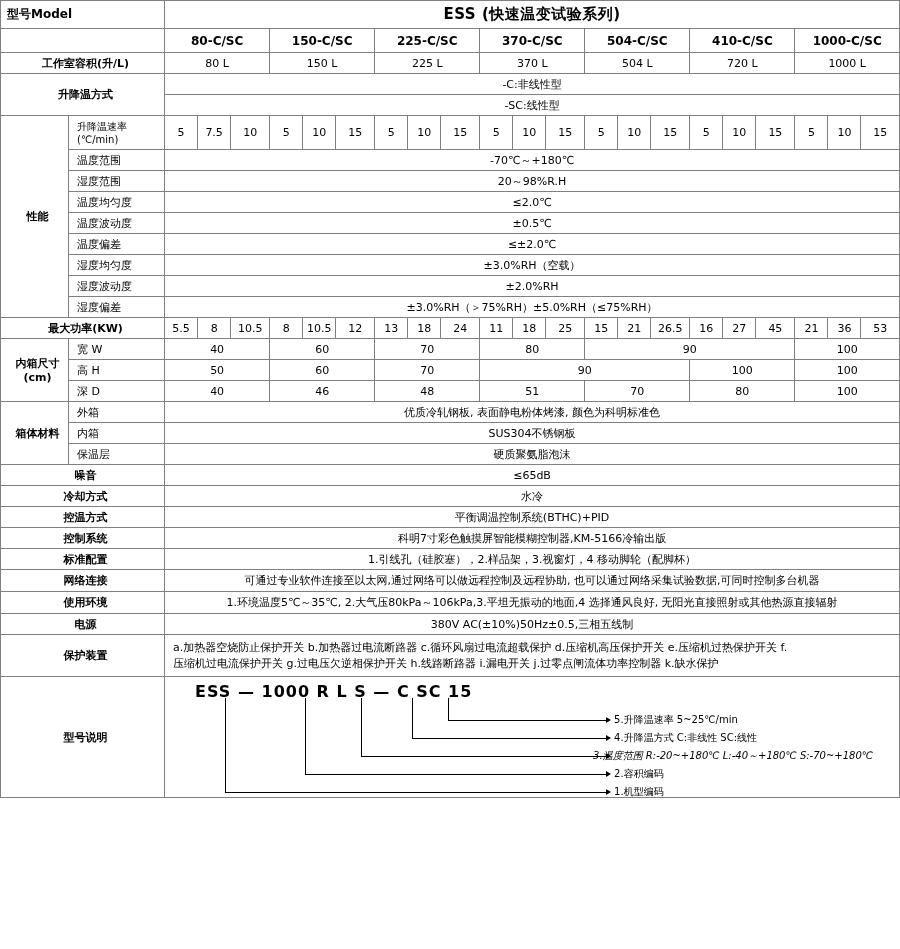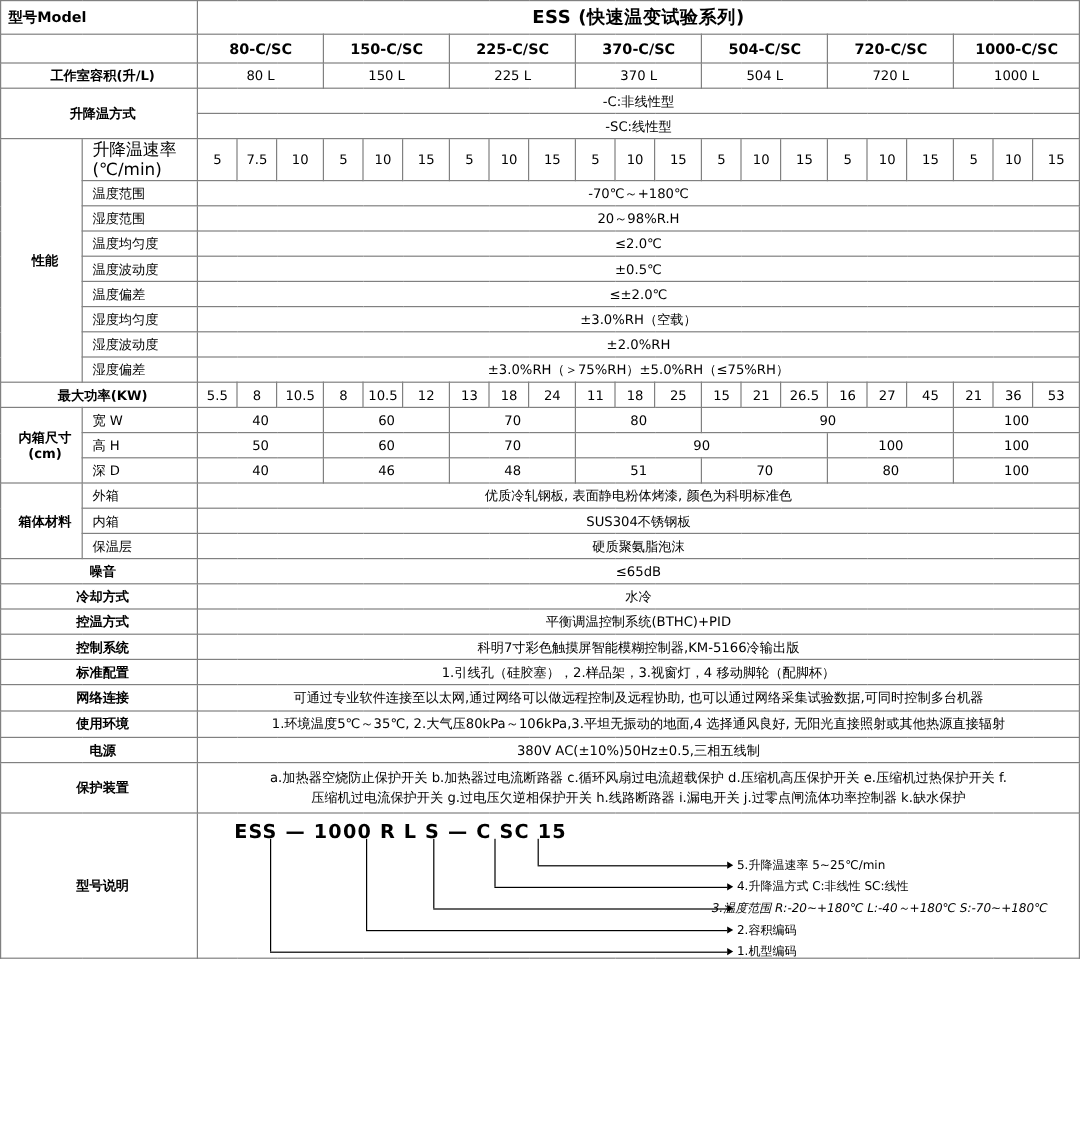--- a/index.html
+++ b/index.html
@@ -10,30 +10,30 @@
     -webkit-font-smoothing:antialiased;
   }
   table{border-collapse:collapse;width:900px;table-layout:fixed;}
   td,th{border:1px solid #808080;padding:0;text-align:center;vertical-align:middle;}
   .lbl{text-align:center;padding-left:6px;font-weight:bold;}
   .sublbl{text-align:left;padding-left:8px;}
   .title{font-weight:bold;font-size:15px;letter-spacing:.5px;}
   .model-head{font-weight:bold;font-size:12px;text-align:left;padding-left:6px;}
   .modelcol{font-weight:bold;font-size:12px;}
   .r{height:21px;}
-  .small{font-size:14px;}
+  .small{font-size:10px;}
   
   .explain{position:relative;height:120px;text-align:left;}
   .explain-inner{position:relative;width:100%;height:118px;}
   .code{position:absolute;top:4px;left:30px;font-size:16px;font-weight:bold;letter-spacing:1px;white-space:nowrap;}
   .note{position:absolute;font-size:10px;white-space:nowrap;}
   .vline{position:absolute;width:1px;background:#000;}
   .hline{position:absolute;height:1px;background:#000;}
   .arrow{position:absolute;width:0;height:0;border-left:5px solid #000;border-top:3px solid transparent;border-bottom:3px solid transparent;}
-  .pcell{padding:4px 8px;text-align:center;line-height:1.45;}
+  .pcell{padding:4px 8px;text-align:left;line-height:1.45;}
   .ccell{padding:3px 6px;}
 </style>
 </head>
 <body>
 
 <table>
   <colgroup>
     <col style="width:68px">
       <col style="width:96px">
     <col style="width:33px">
@@ -65,21 +65,21 @@
     <td colspan="21" class="title">ESS (快速温变试验系列)</td>
   </tr>
 
   <tr class="r" style="height:24px;">
     <td colspan="2"></td>
     <td colspan="3" class="modelcol">80-C/SC</td>
     <td colspan="3" class="modelcol">150-C/SC</td>
     <td colspan="3" class="modelcol">225-C/SC</td>
     <td colspan="3" class="modelcol">370-C/SC</td>
     <td colspan="3" class="modelcol">504-C/SC</td>
-    <td colspan="3" class="modelcol">720-C/SC</td>
+    <td colspan="3" class="modelcol">410-C/SC</td>
     <td colspan="3" class="modelcol">1000-C/SC</td>
   </tr>
 
   <tr class="r">
     <td colspan="2" class="lbl">工作室容积(升/L)</td>
     <td colspan="3">80 L</td>
     <td colspan="3">150 L</td>
     <td colspan="3">225 L</td>
     <td colspan="3">370 L</td>
     <td colspan="3">504 L</td>

